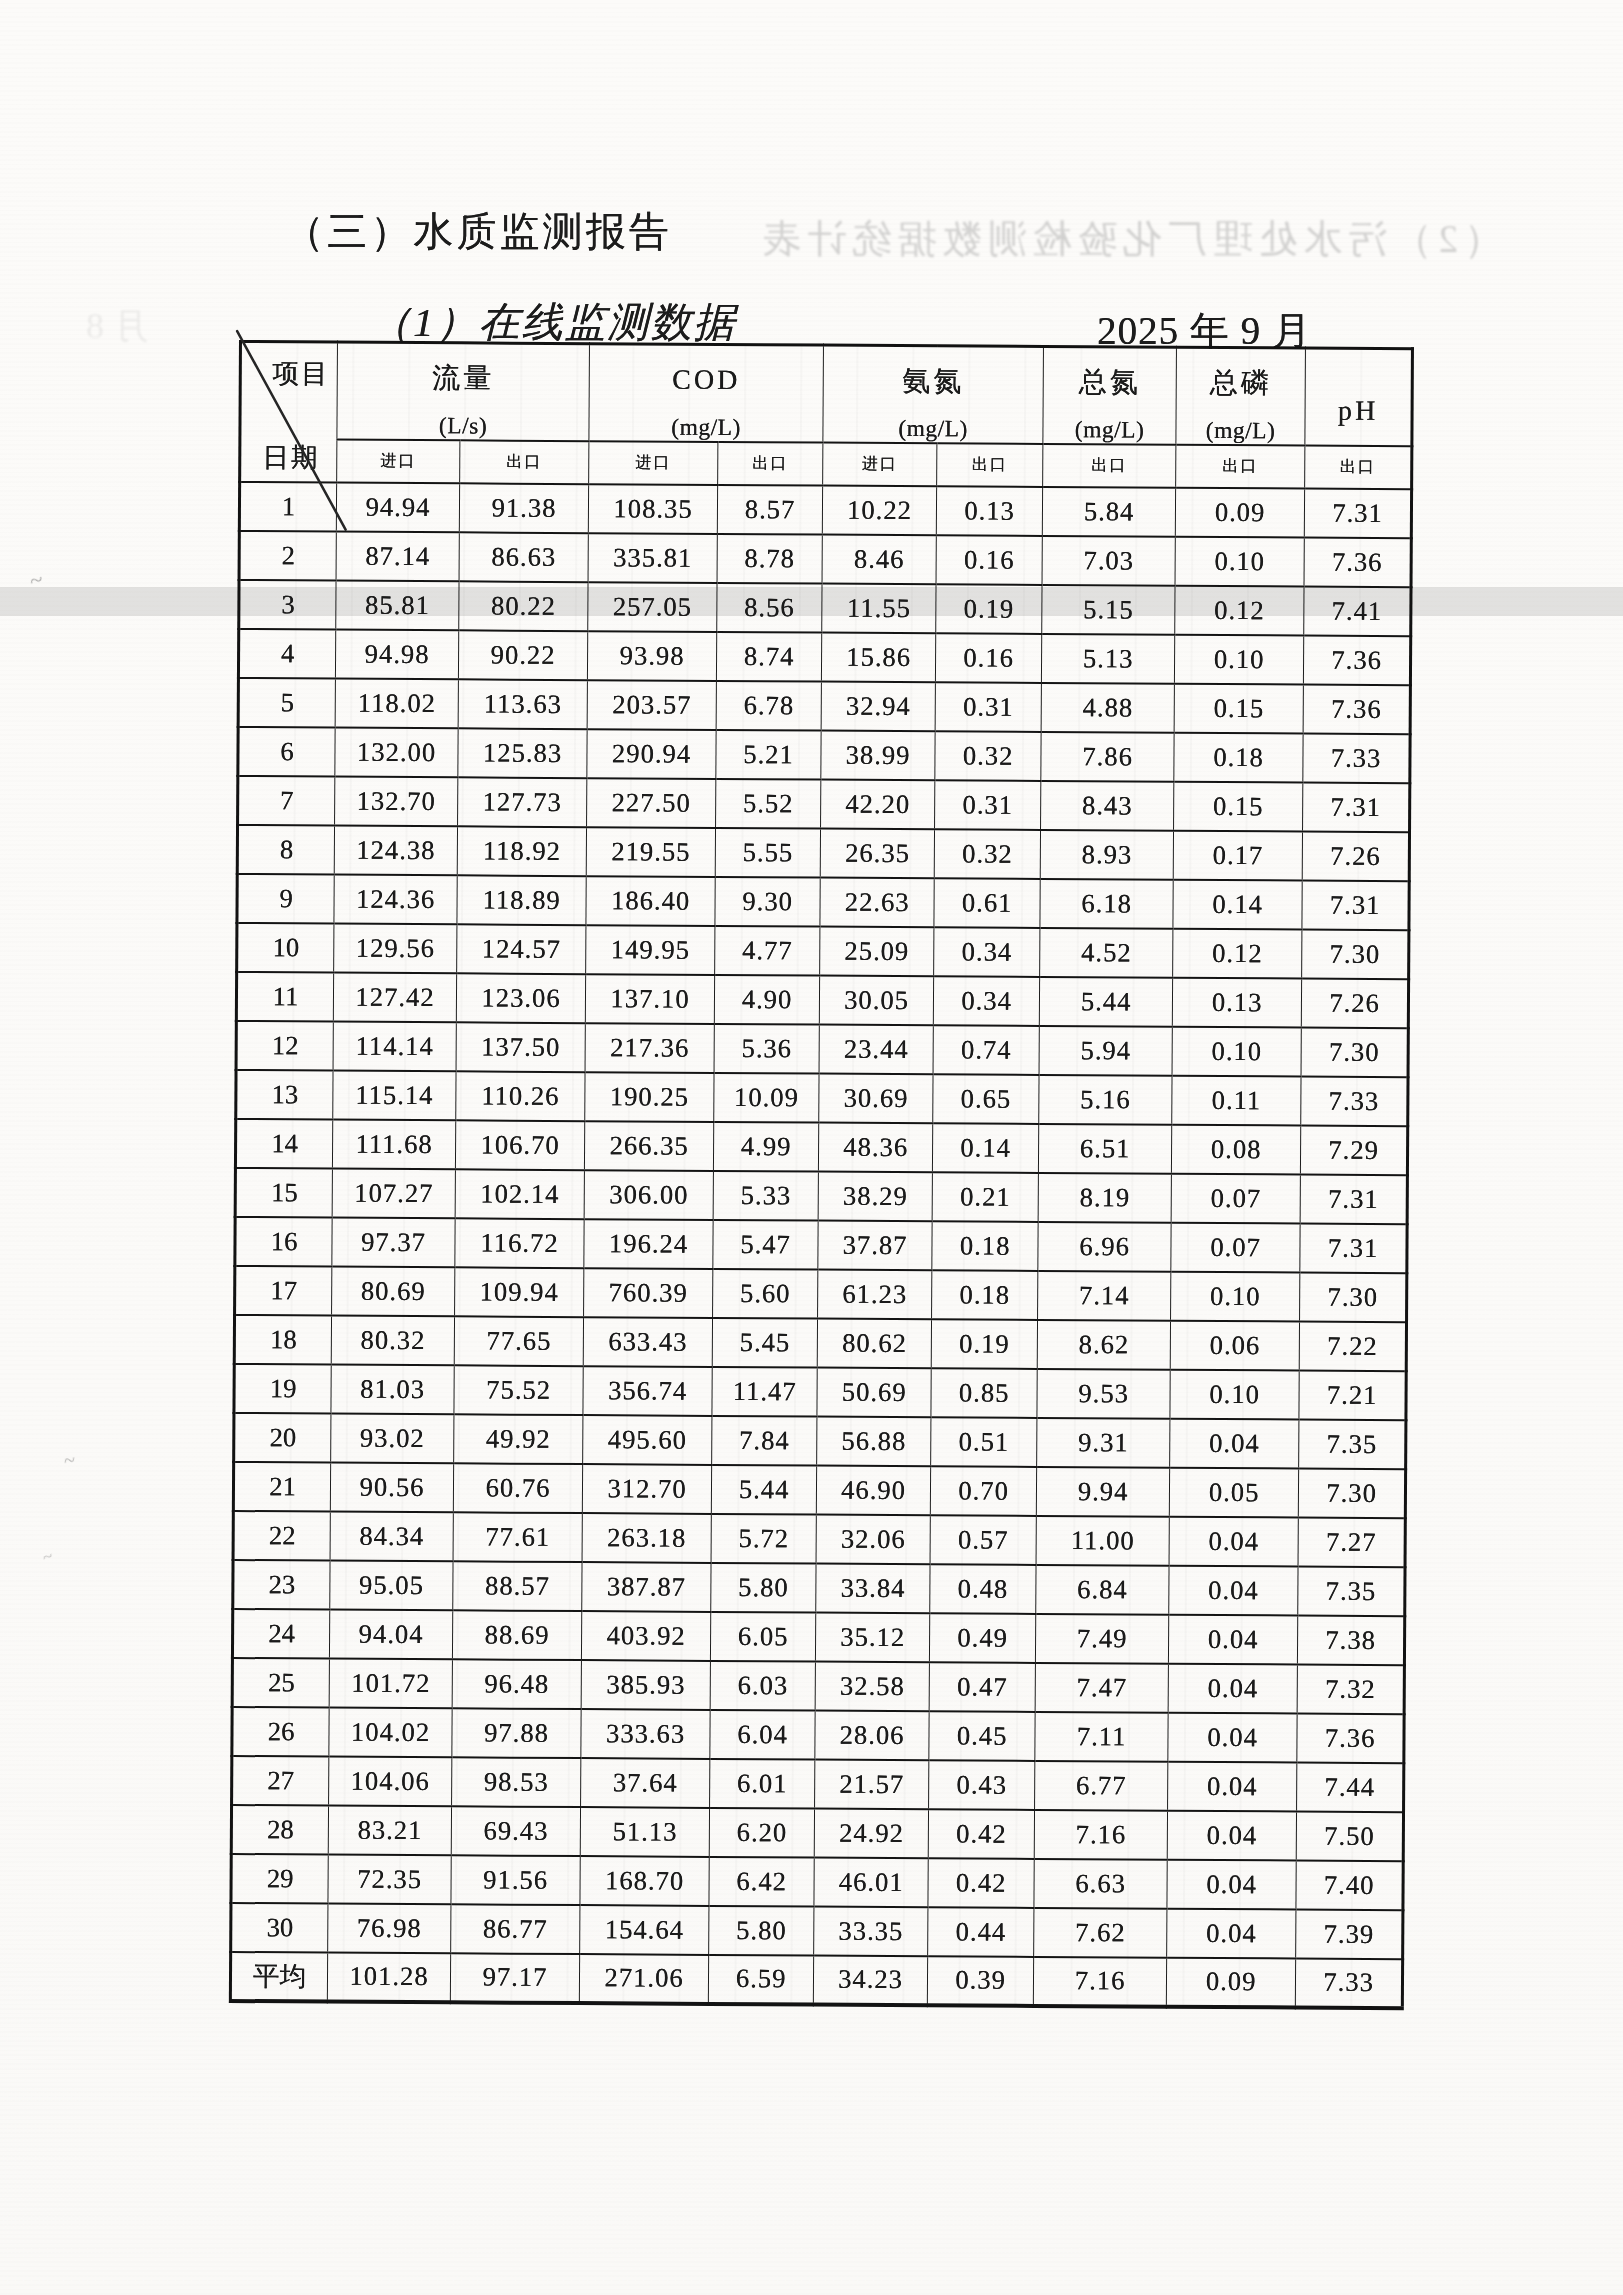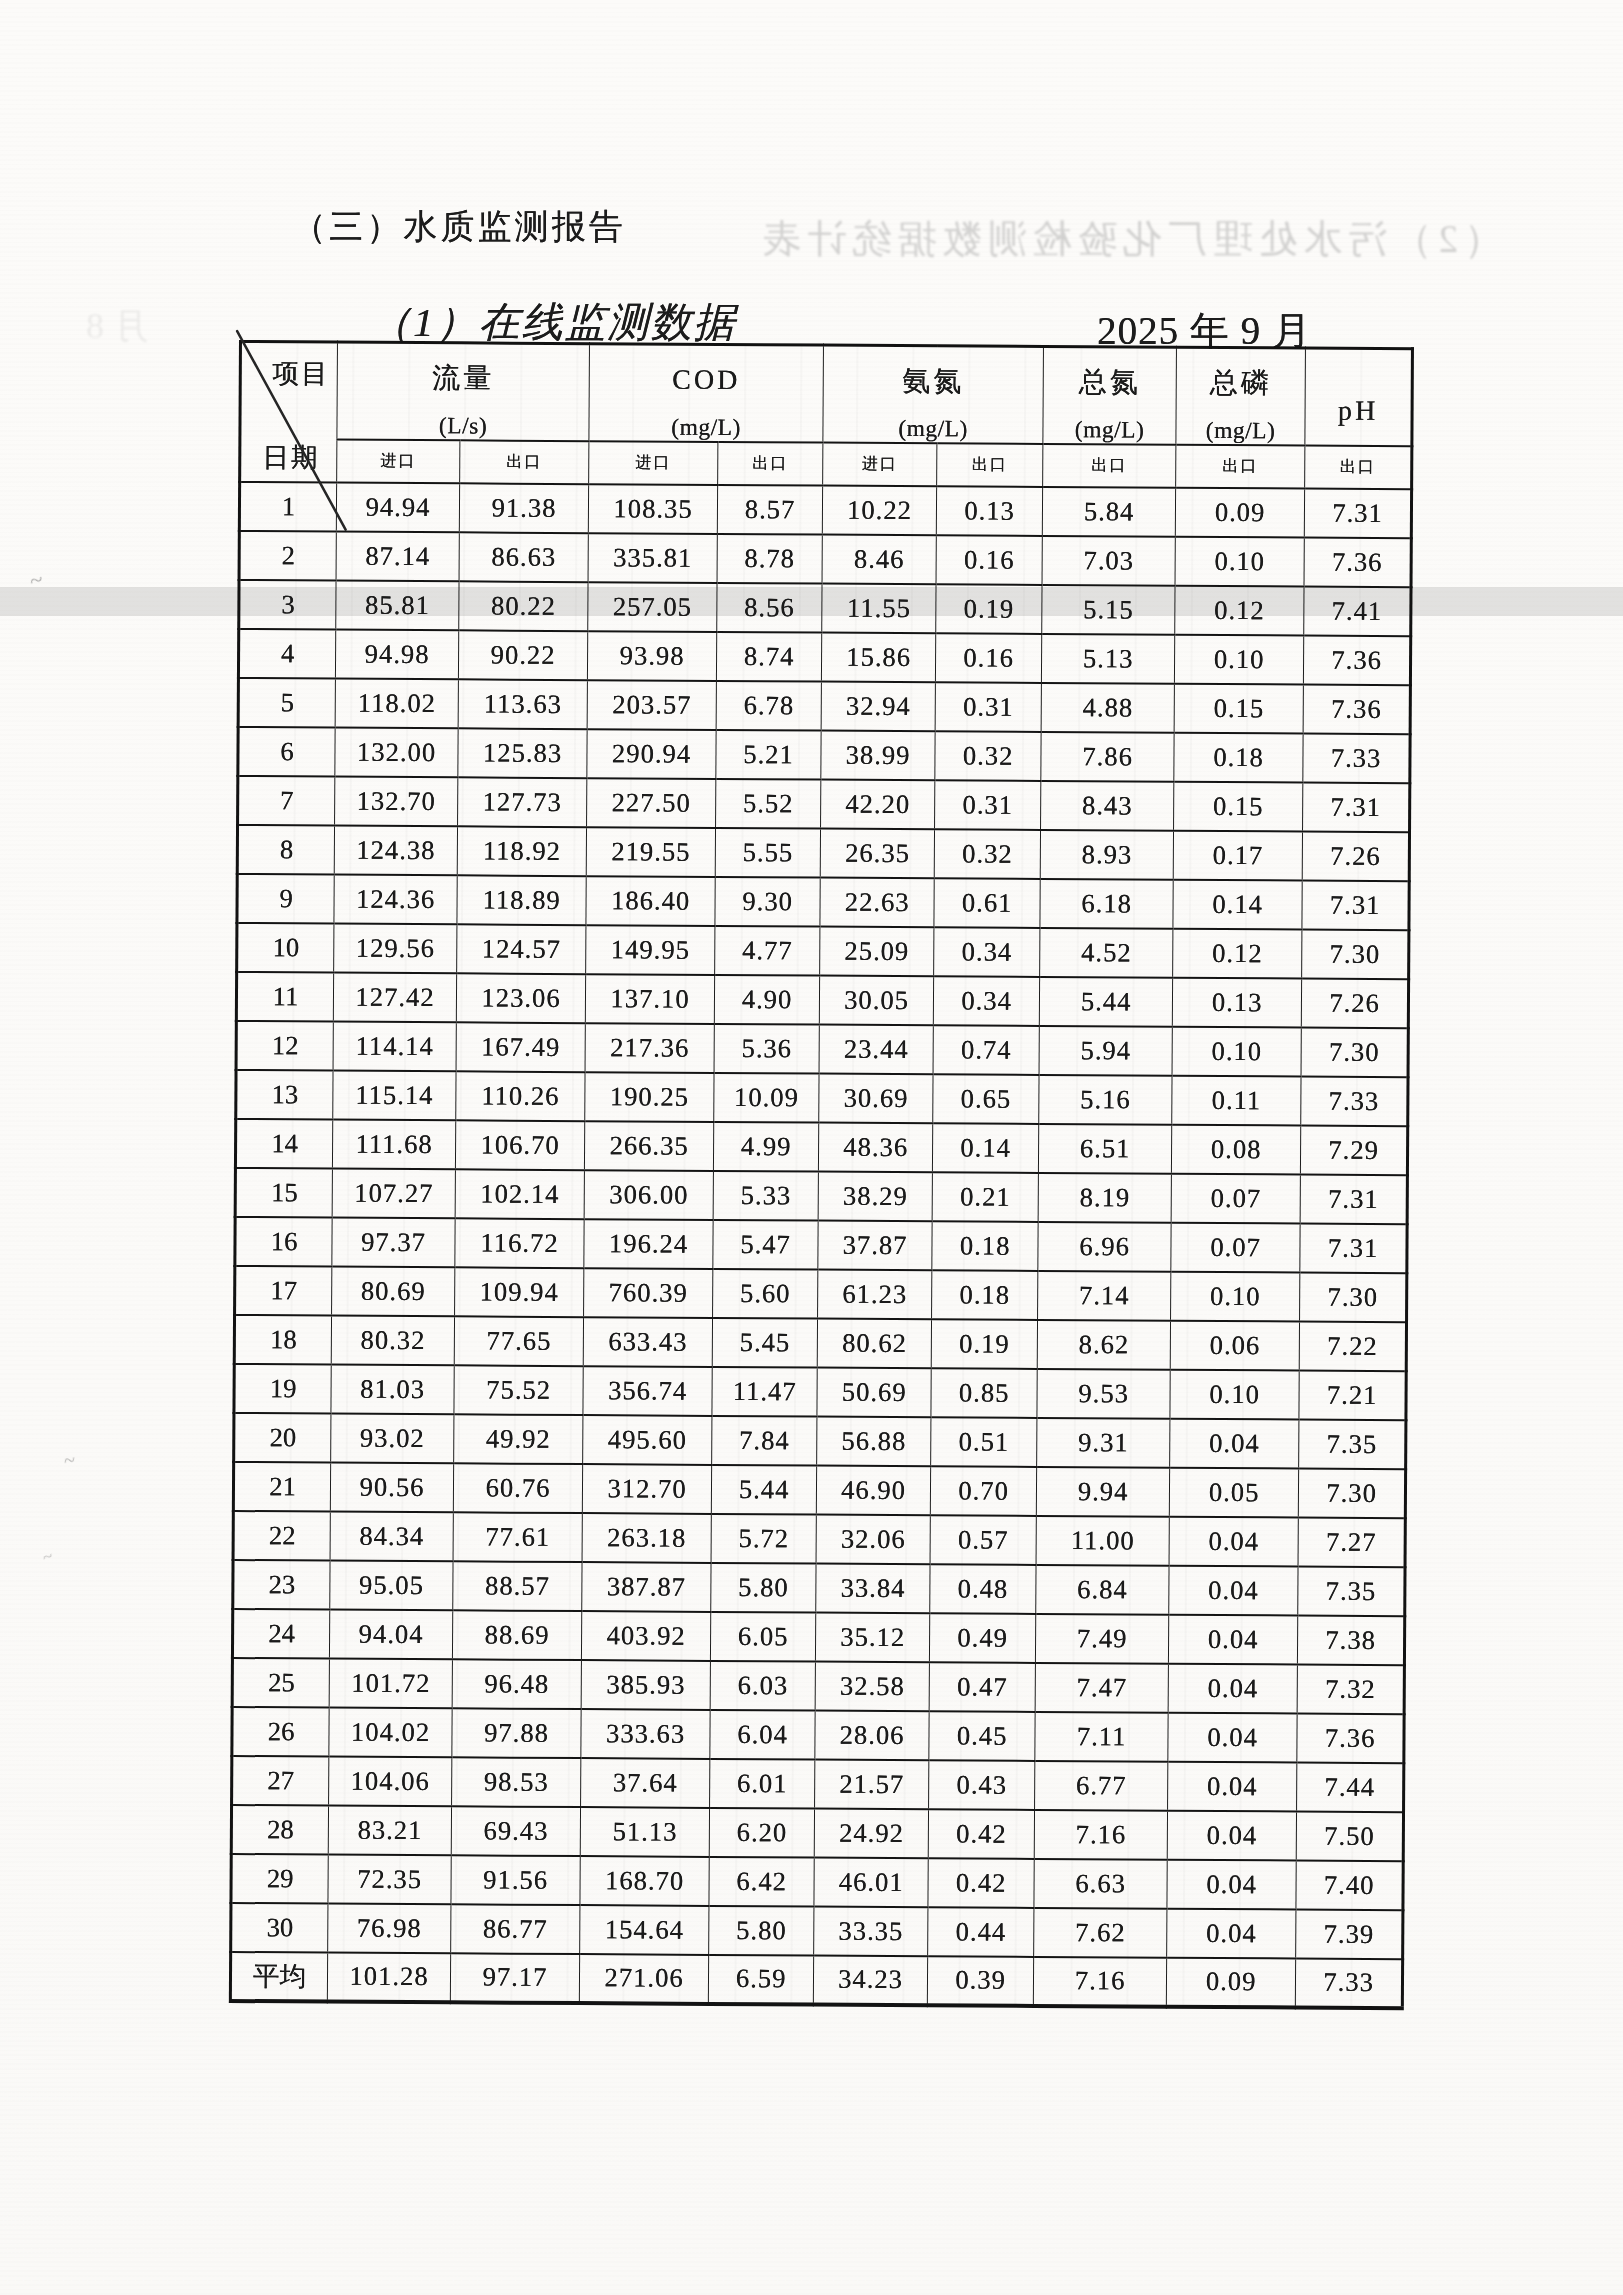--- a/index.html
+++ b/index.html
@@ -5,22 +5,22 @@
   html,body{margin:0;padding:0;}
   body{
     width:1623px;height:2295px;position:relative;overflow:hidden;
     background:
       repeating-linear-gradient(0deg, rgba(0,0,0,0.006) 0 1.5px, transparent 1.5px 4.6px),
       linear-gradient(180deg,#fcfbf9 0%,#fbfaf8 60%,#faf9f7 100%);
     font-family:"Liberation Serif","DejaVu Serif",serif;
     color:#1c1c1c;
   }
   .page-title{
-    position:absolute;left:292px;top:204px;
-    font-size:34px;letter-spacing:3.1px;font-weight:500;
+    position:absolute;left:284px;top:204px;
+    font-size:40px;letter-spacing:3.1px;font-weight:500;
     text-shadow:0.2px 0 0 currentColor;white-space:nowrap;
   }
   .page-subtitle{
     position:absolute;left:370px;top:295px;
     font-size:41px;letter-spacing:2px;font-weight:500;
     text-shadow:0.2px 0 0 currentColor;white-space:nowrap;font-style:italic;
   }
   .page-date{
     position:absolute;left:1097px;top:304px;
     font-size:39px;letter-spacing:1px;font-weight:400;
@@ -281,21 +281,21 @@
           <td class="num">4.90</td>
           <td class="num">30.05</td>
           <td class="num">0.34</td>
           <td class="num">5.44</td>
           <td class="num">0.13</td>
           <td class="num">7.26</td>
         </tr>
         <tr>
           <td class="day">12</td>
           <td class="num">114.14</td>
-          <td class="num">167.49</td>
+          <td class="num">137.50</td>
           <td class="num">217.36</td>
           <td class="num">5.36</td>
           <td class="num">23.44</td>
           <td class="num">0.74</td>
           <td class="num">5.94</td>
           <td class="num">0.10</td>
           <td class="num">7.30</td>
         </tr>
         <tr>
           <td class="day">13</td>

